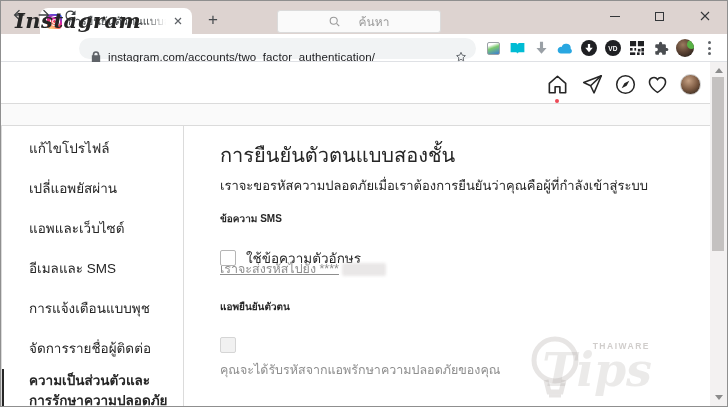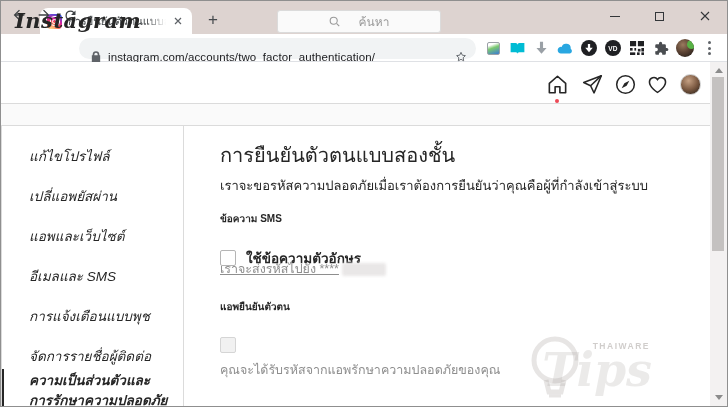--- a/index.html
+++ b/index.html
@@ -43,30 +43,30 @@
   .ig-nav { position:absolute; top:61px; left:0; width:711px; height:42px; background:#fff; border-bottom:1px solid #dbdbdb; }
   .ig-logo { position:absolute; left:14px; top:7px; font-family:"DejaVu Serif","Liberation Serif",serif; font-style:italic; font-weight:bold; font-size:21px; color:#262626; letter-spacing:.5px; }
   .ig-search { position:absolute; left:276px; top:9px; width:164px; height:23px; background:#fafafa; border:1px solid #dbdbdb; border-radius:3px; display:flex; align-items:center; justify-content:center; gap:19px; color:#999; font-size:12px; }
   .ig-ic { position:absolute; top:72px; width:23px; height:23px; }
   .red-dot { position:absolute; left:554px; top:98px; width:4px; height:4px; border-radius:50%; background:#ed4956; }
   .ig-avatar { position:absolute; left:679px; top:73px; width:21px; height:21px; border-radius:50%; background:radial-gradient(circle at 40% 30%, #c5a083 0%, #7d5b43 50%, #33261d 90%); border:1px solid #ccc; }
 
   
   .panel { position:absolute; top:124px; left:0; width:710px; bottom:-1px; background:#fff; border:1px solid #dbdbdb; }
   .sidebar { position:absolute; left:0; top:0; width:182px; bottom:0; border-right:1px solid #dbdbdb; padding-top:3px; }
-  .side-item { min-height:40px; display:flex; align-items:flex-end; padding:2px 10px 2px 25px; font-size:13.5px; color:#262626; border-left:2px solid transparent; line-height:1.45;font-style:italic; }
+  .side-item { min-height:40px; display:flex; align-items:center; padding:2px 10px 2px 25px; font-size:13.5px; color:#262626; border-left:2px solid transparent; line-height:1.45; }
   .side-item.active { font-weight:bold; border-left-color:#262626; }
   .main { position:absolute; left:183px; top:0; right:0; bottom:0; }
   .m-title { position:absolute; left:35px; top:13px; font-size:20px; color:#262626; font-weight:400; white-space:nowrap; }
   .m-sub { position:absolute; left:35px; top:49px; font-size:13px; color:#262626; white-space:nowrap; }
   .m-head { position:absolute; left:35px; font-size:10px; font-weight:bold; color:#262626; white-space:nowrap; }
   .cb-row { position:absolute; left:35px; display:flex; align-items:center; gap:10px; }
   .checkbox { width:16px; height:16px; border:1px solid #b5b5b5; border-radius:2px; background:#fff; flex:0 0 auto; }
   .checkbox.disabled { background:#f1f1f1; border-color:#d5d5d5; }
-  .cb-label { font-size:13.5px; font-weight:bold; color:#262626; white-space:nowrap; }
+  .cb-label { font-size:13.5px; font-weight:normal; color:#262626; white-space:nowrap; }
   .cb-label.disabled { color:#a5a5a5; }
   .m-gray { position:absolute; left:35px; font-size:12.5px; color:#8e8e8e; white-space:nowrap; display:flex; align-items:center; gap:3px; }
   .redact { display:inline-block; width:44px; height:13px; background:#e9e7e7; border-radius:2px; filter:blur(1.5px); }
 
   
   .watermark { position:absolute; right:58px; bottom:2px; width:128px; height:74px; pointer-events:none; }
   .wm-brand { position:absolute; right:2px; top:11px; font-size:8.5px; font-weight:bold; letter-spacing:1.5px; color:rgba(150,144,140,.45); }
   .wm-text { position:absolute; right:0px; top:13px; font-family:"DejaVu Serif","Liberation Serif",serif; font-style:italic; font-weight:bold; font-size:46px; color:rgba(165,158,154,.22); }
   .wm-bulb { position:absolute; left:0; top:4px; }
 

